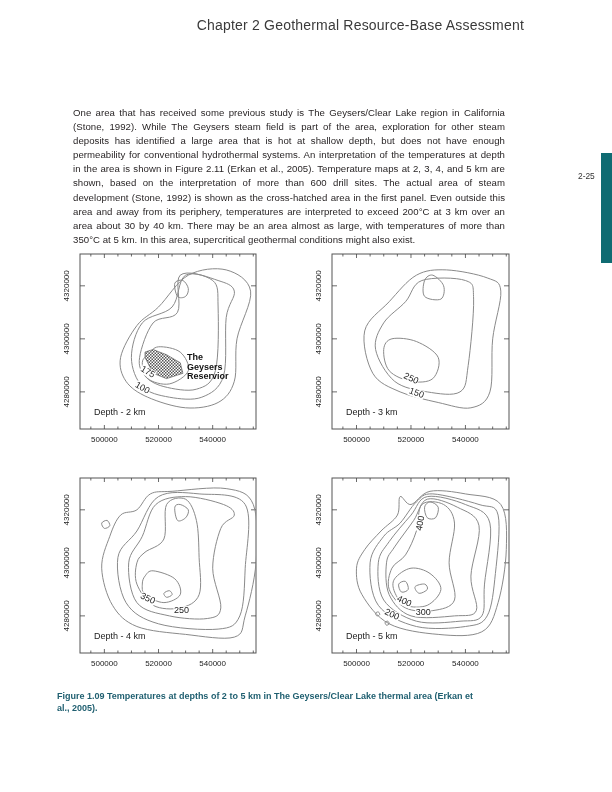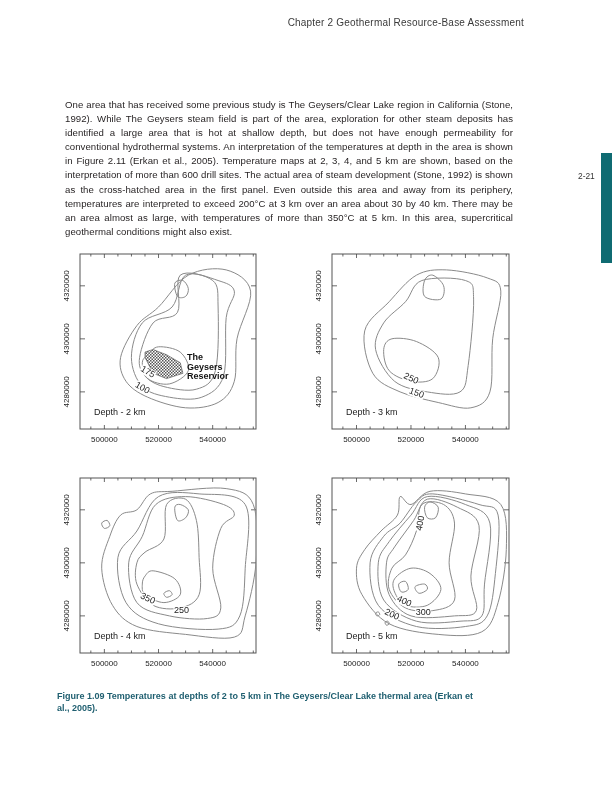--- a/index.html
+++ b/index.html
@@ -1,38 +1,38 @@
 <!DOCTYPE html>
 <html><head>
 <meta charset="utf-8">
 <style>
   html, body { margin: 0; padding: 0; background: #ffffff; }
   body { width: 612px; height: 792px; position: relative; overflow: hidden;
          font-family: "Liberation Sans", sans-serif; color: #231f20; }
-  .running-head { position: absolute; top: 17px; right: 88px; font-size: 10px;
+  .running-head { position: absolute; top: 17px; right: 88px; font-size: 14px;
          letter-spacing: 0.2px; color: #3a3a3a; }
   .page-num { position: absolute; top: 171px; left: 578px; font-size: 8.4px; color: #333; }
   .tab-bar { position: absolute; top: 153px; left: 601px; width: 11px; height: 110px; background: #0f6b72; }
   .body-text { position: absolute; top: 90px; left: 57px; width: 464px; font-size: 9.6px;
          line-height: 14.1px; text-align: justify; letter-spacing: 0.05px; }
-  .body-text p { margin: 8px; }
+  .body-text p { margin: 16px; }
   .figure { position: absolute; left: 0; top: 0; width: 612px; height: 792px; pointer-events: none; }
   .figure svg { position: absolute; left: 0; top: 0; pointer-events: auto; }
   .caption { position: absolute; top: 690px; left: 57px; width: 420px; font-size: 9px;
          line-height: 12.2px; font-weight: bold; color: #1f5f70; }
   .tick-label { font-size: 8px; fill: #222; font-family: "Liberation Sans", sans-serif; }
   .depth-label { font-size: 9px; fill: #222; font-family: "Liberation Sans", sans-serif; }
   .contour-label { font-size: 9px; fill: #222; font-family: "Liberation Sans", sans-serif; }
   .anno { font-size: 9px; fill: #111; font-family: "Liberation Sans", sans-serif; font-weight: bold; }
 </style>
 </head>
 <body>
 
 <div class="running-head">Chapter 2  Geothermal Resource-Base Assessment</div>
-<div class="page-num">2-21</div>
+<div class="page-num">2-25</div>
 <div class="tab-bar"></div>
 
 <div class="body-text">
   <p>One area that has received some previous study is The Geysers/Clear Lake region in California (Stone, 1992). While The Geysers steam field is part of the area, exploration for other steam deposits has identified a large area that is hot at shallow depth, but does not have enough permeability for conventional hydrothermal systems. An interpretation of the temperatures at depth in the area is shown in Figure 2.11 (Erkan et al., 2005). Temperature maps at 2, 3, 4, and 5 km are shown, based on the interpretation of more than 600 drill sites. The actual area of steam development (Stone, 1992) is shown as the cross-hatched area in the first panel. Even outside this area and away from its periphery, temperatures are interpreted to exceed 200°C at 3 km over an area about 30 by 40 km. There may be an area almost as large, with temperatures of more than 350°C at 5 km. In this area, supercritical geothermal conditions might also exist.</p>
 </div>
 
 <div class="figure">
   <svg id="fig" width="612" height="792" xmlns="http://www.w3.org/2000/svg">
     <defs>
       <pattern id="hatch" width="3" height="3" patternUnits="userSpaceOnUse">

